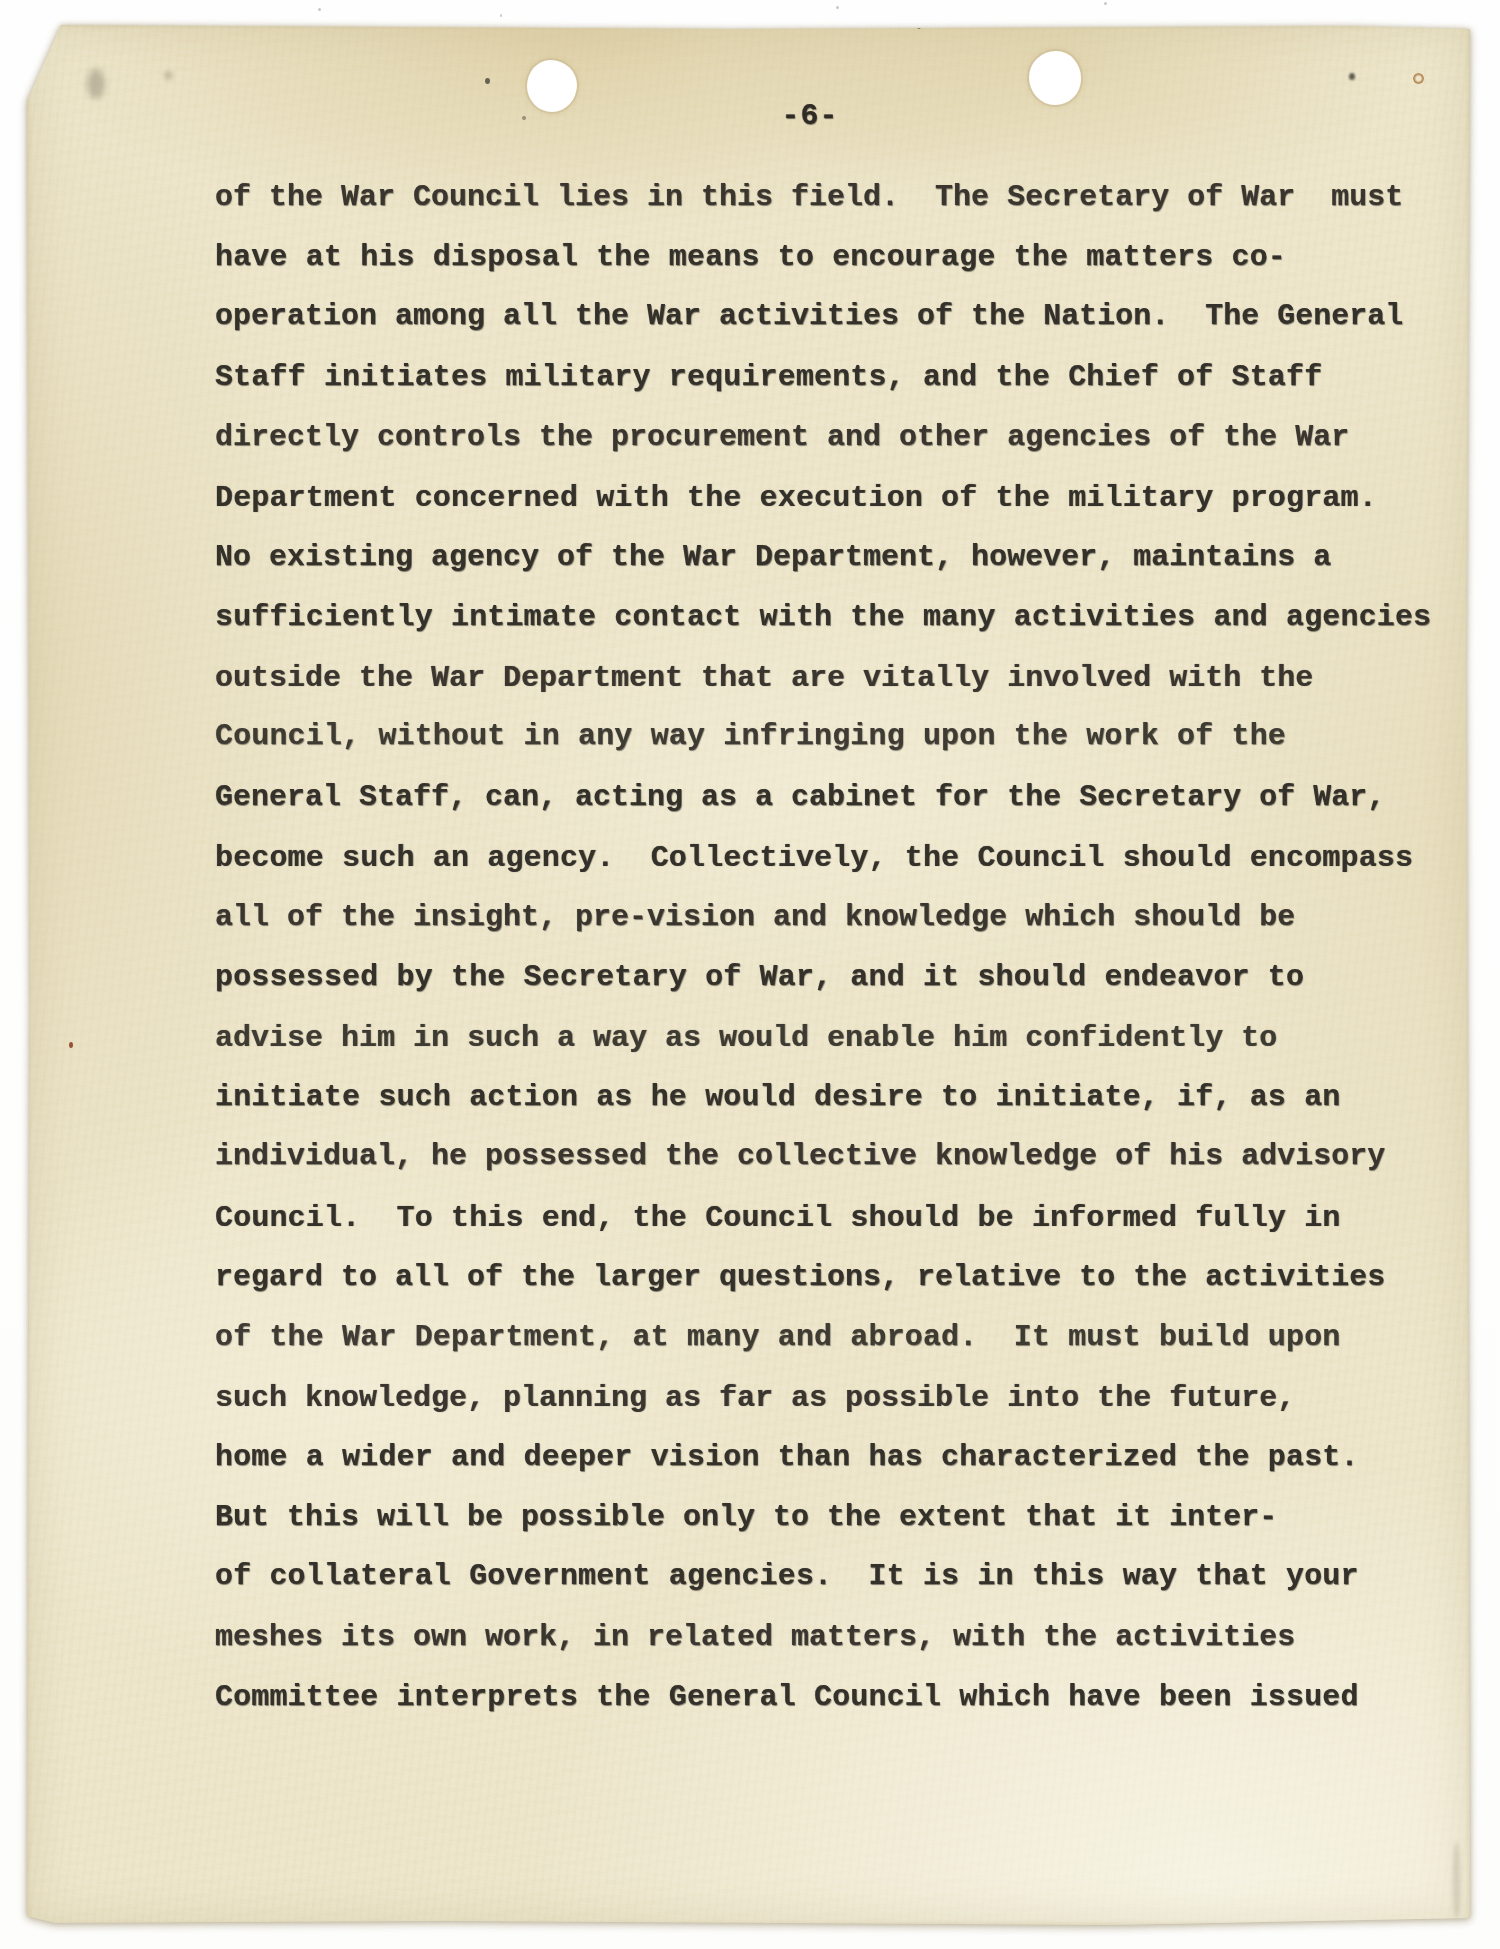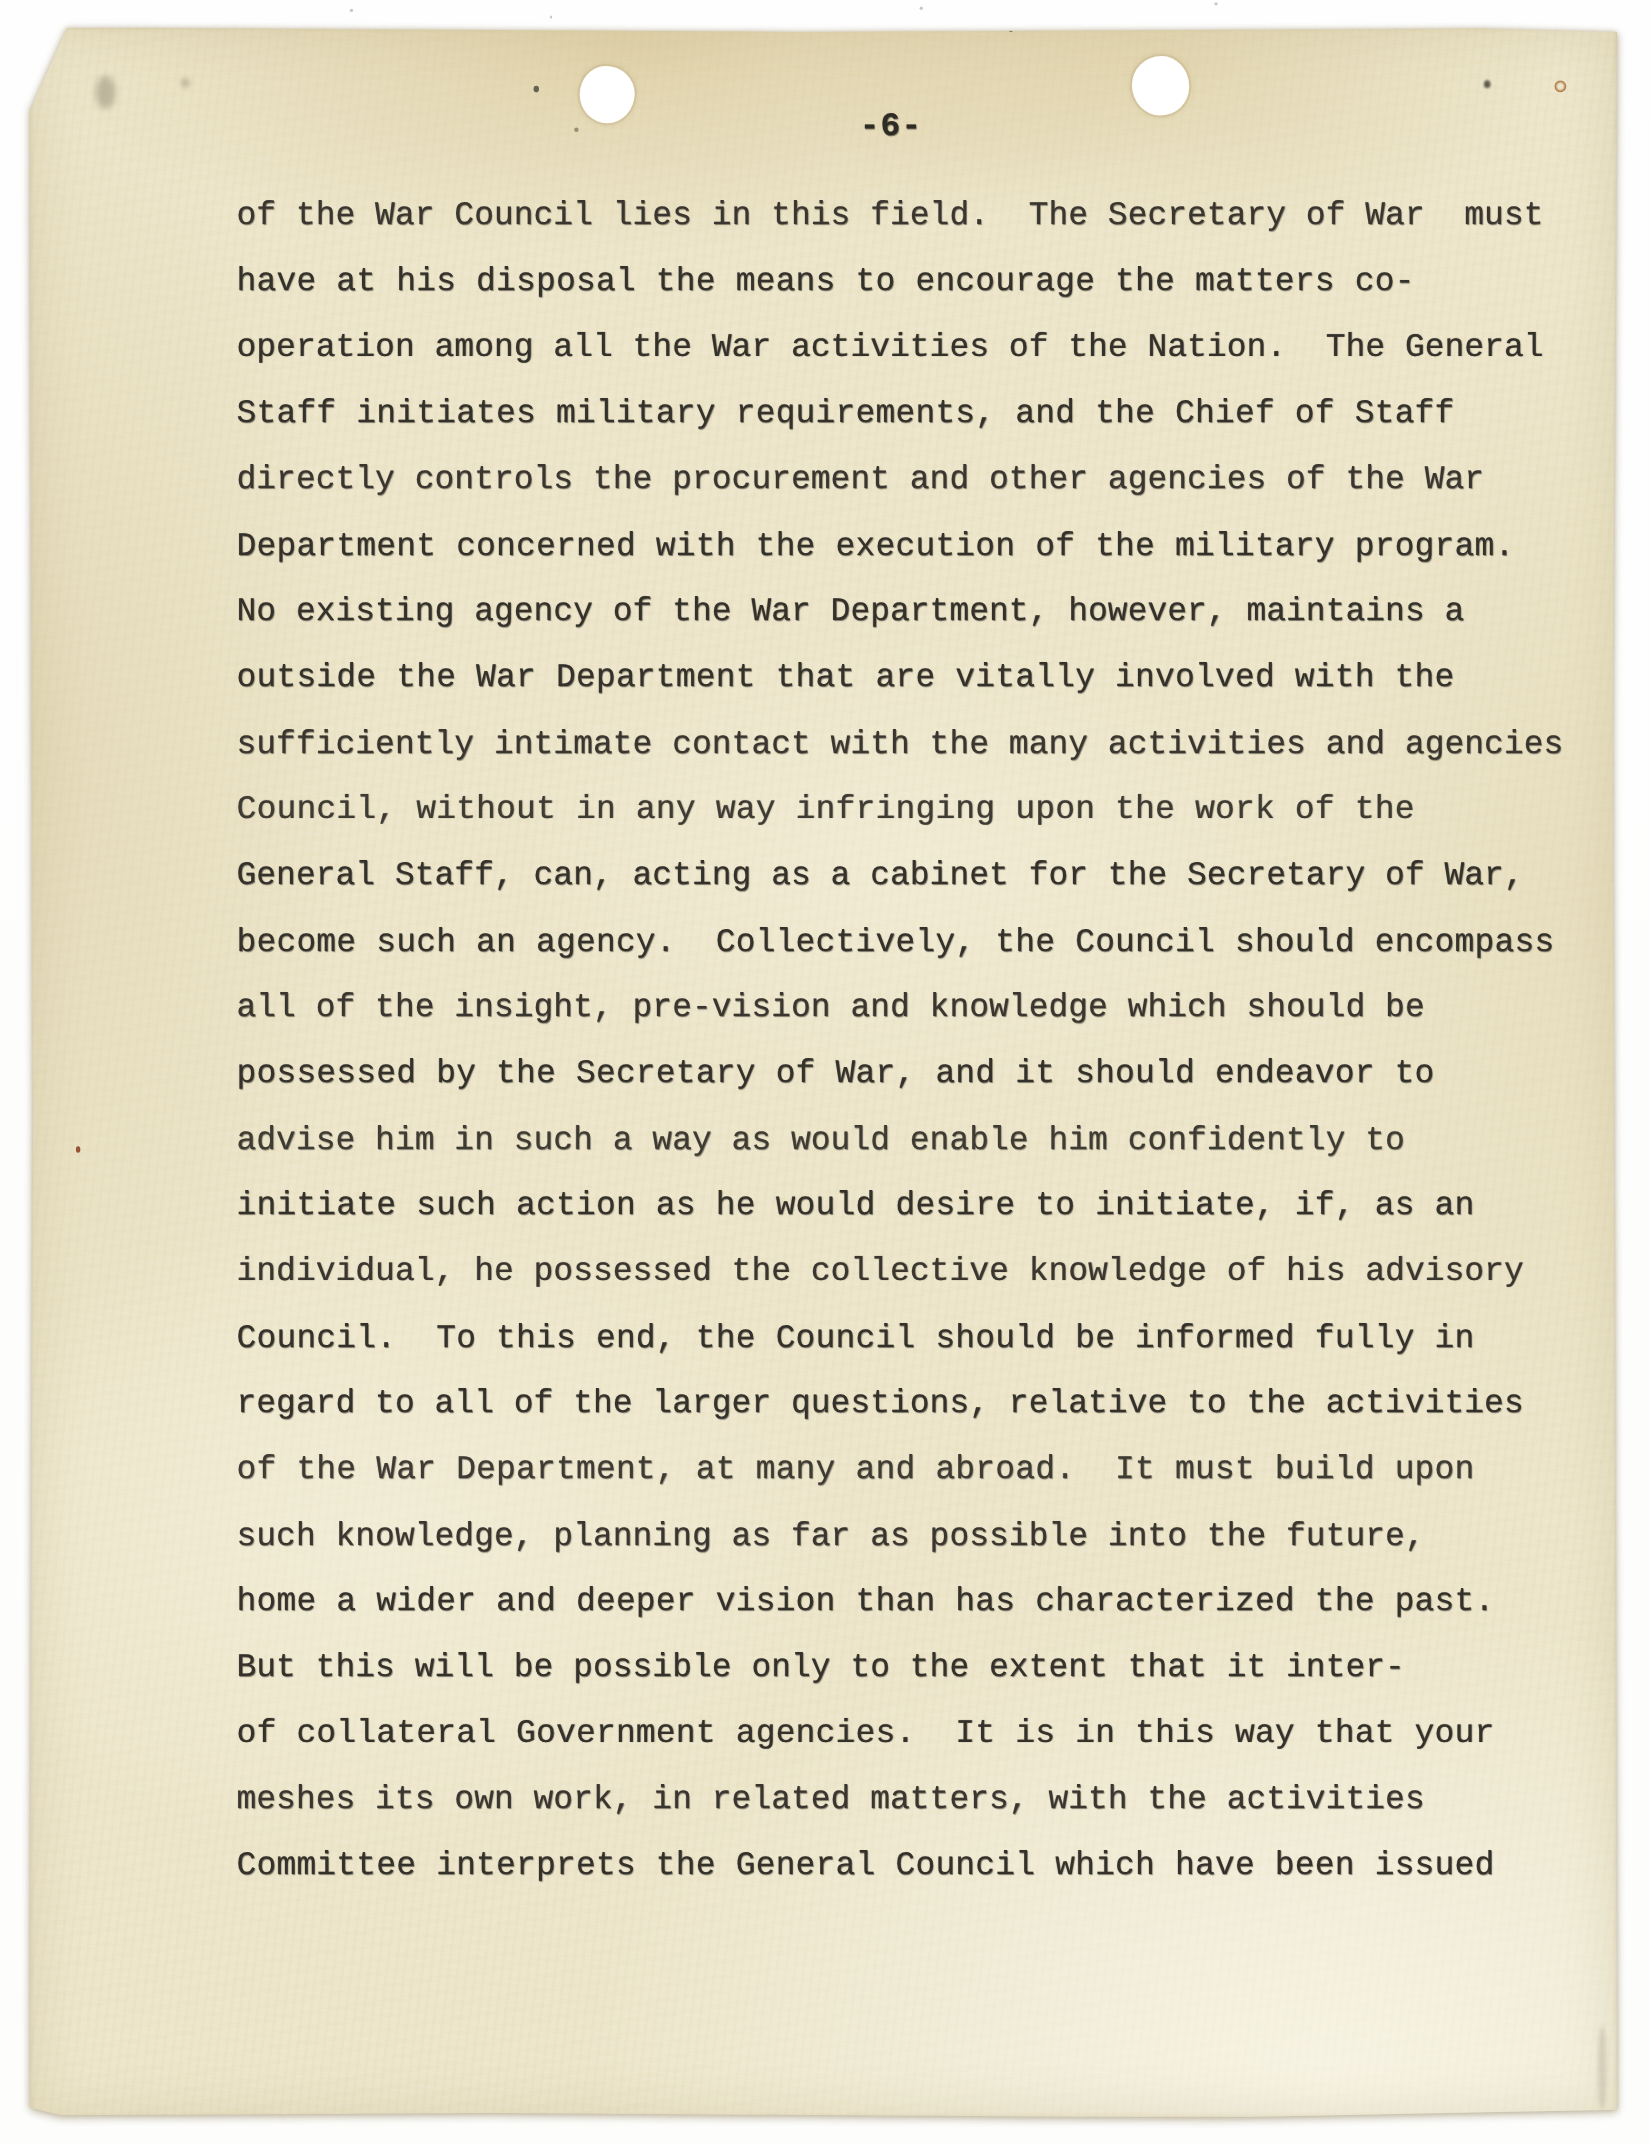--- a/index.html
+++ b/index.html
@@ -86,21 +86,21 @@
     text-shadow: 0.6px 0.6px 1px rgba(44,41,33,.65), -0.4px 0 .8px rgba(44,41,33,.35);
     filter: blur(.3px);
   }
   .text-block {
     position: absolute;
     left: 188px;
     top: 142px;
     width: 1260px;
     font-size: 30px;
     line-height: 60px;
-    font-weight: 400;
+    font-weight: 700;
     color: #34302a;
     filter: blur(.28px);
   }
   .line {
     white-space: pre;
     text-shadow: 0.6px 0.5px 1px rgba(47,44,36,.60), -0.3px 0 .7px rgba(47,44,36,.30);
   }
   .line:nth-child(2n)   { letter-spacing: .15px; }
   .line:nth-child(3n)   { transform: translateY(.6px); }
   .line:nth-child(7n+3) { transform: translateY(-.6px); }
@@ -134,22 +134,22 @@
       <div class="page-number">-6-</div>
 
       <div class="text-block">
           <div class="line">of the War Council lies in this field.  The Secretary of War  must</div>
           <div class="line">have at his disposal the means to encourage the matters co-</div>
           <div class="line">operation among all the War activities of the Nation.  The General</div>
           <div class="line">Staff initiates military requirements, and the Chief of Staff</div>
           <div class="line">directly controls the procurement and other agencies of the War</div>
           <div class="line">Department concerned with the execution of the military program.</div>
           <div class="line">No existing agency of the War Department, however, maintains a</div>
+          <div class="line">sufficiently intimate contact with the many activities and agencies</div>
           <div class="line">outside the War Department that are vitally involved with the</div>
-          <div class="line">sufficiently intimate contact with the many activities and agencies</div>
           <div class="line">Council, without in any way infringing upon the work of the</div>
           <div class="line">General Staff, can, acting as a cabinet for the Secretary of War,</div>
           <div class="line">become such an agency.  Collectively, the Council should encompass</div>
           <div class="line">all of the insight, pre-vision and knowledge which should be</div>
           <div class="line">possessed by the Secretary of War, and it should endeavor to</div>
           <div class="line">advise him in such a way as would enable him confidently to</div>
           <div class="line">initiate such action as he would desire to initiate, if, as an</div>
           <div class="line">individual, he possessed the collective knowledge of his advisory</div>
           <div class="line">Council.  To this end, the Council should be informed fully in</div>
           <div class="line">regard to all of the larger questions, relative to the activities</div>

